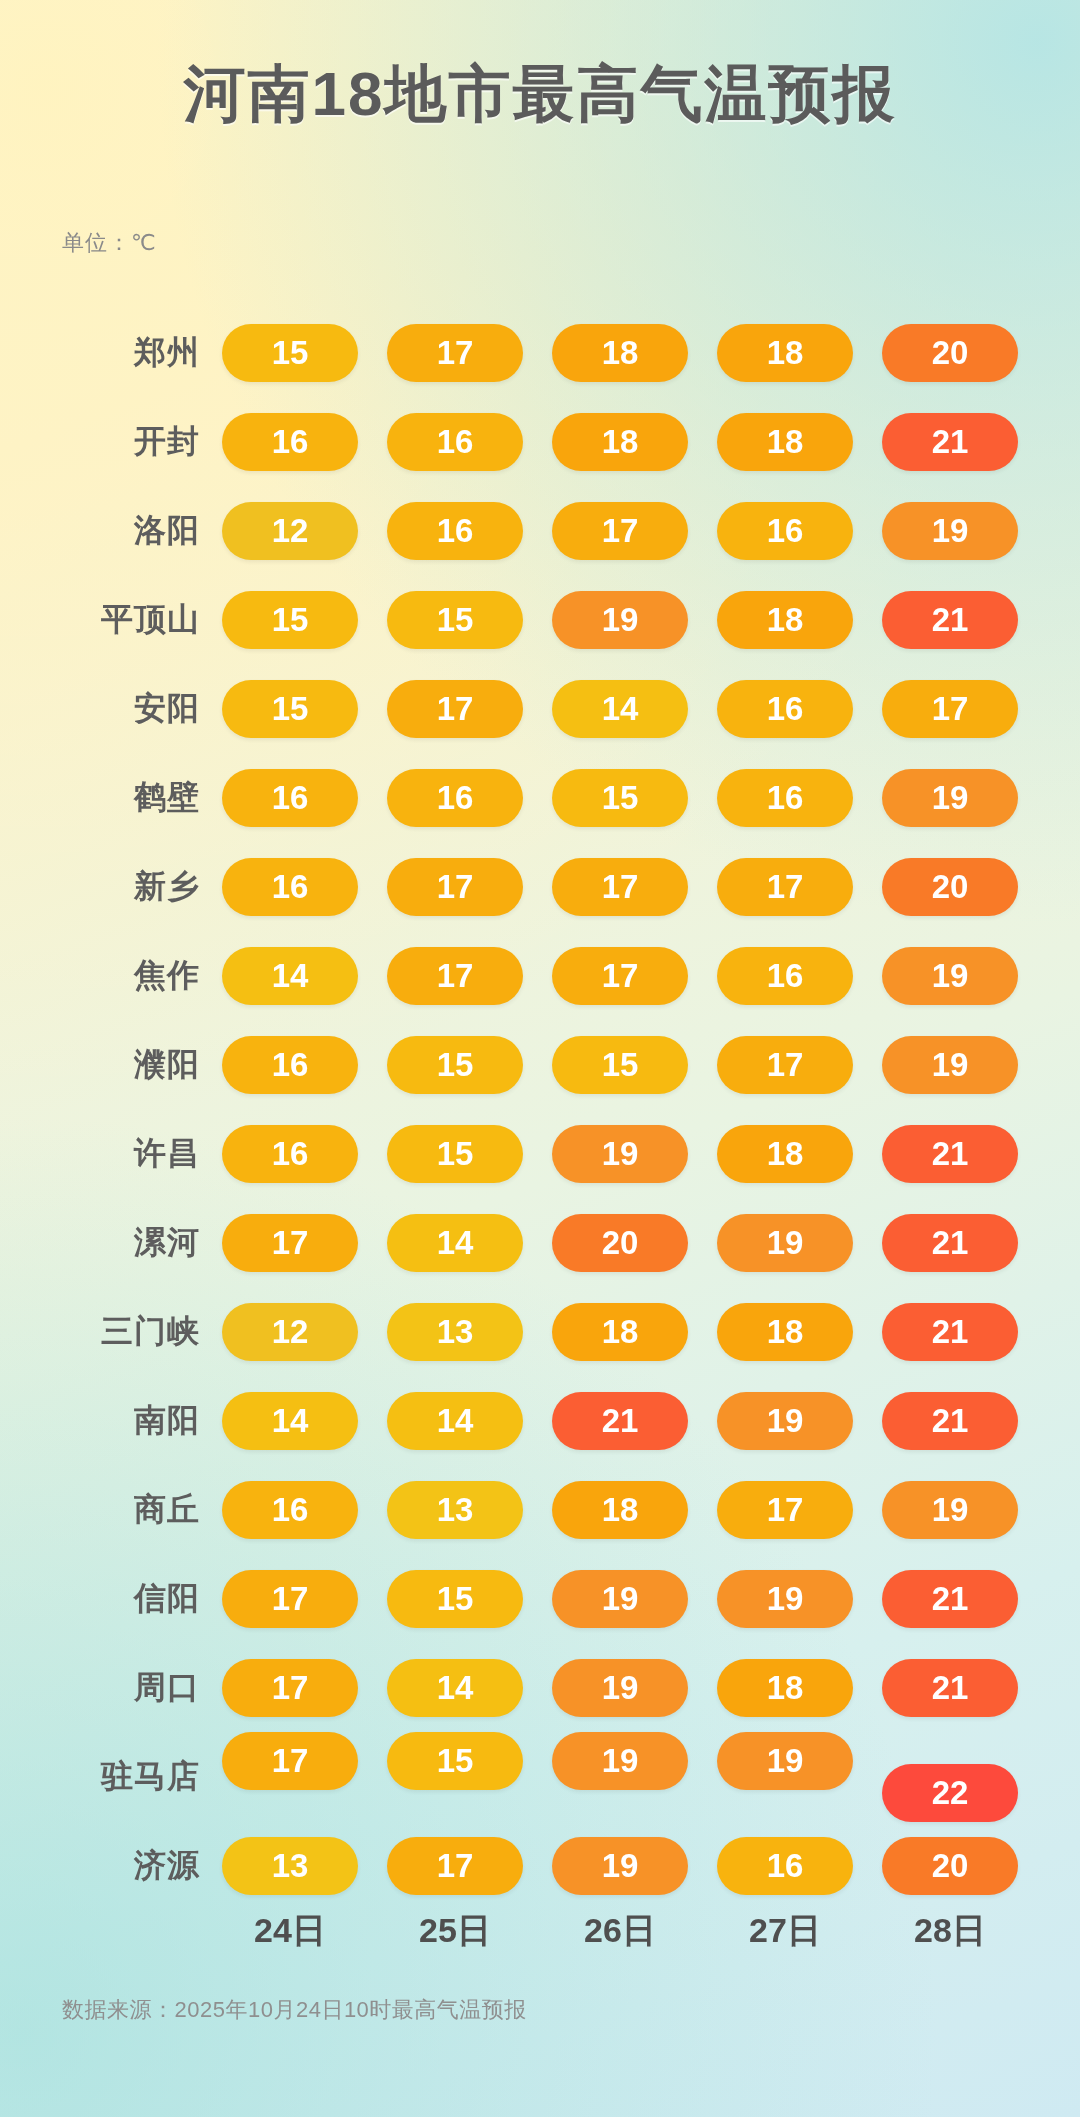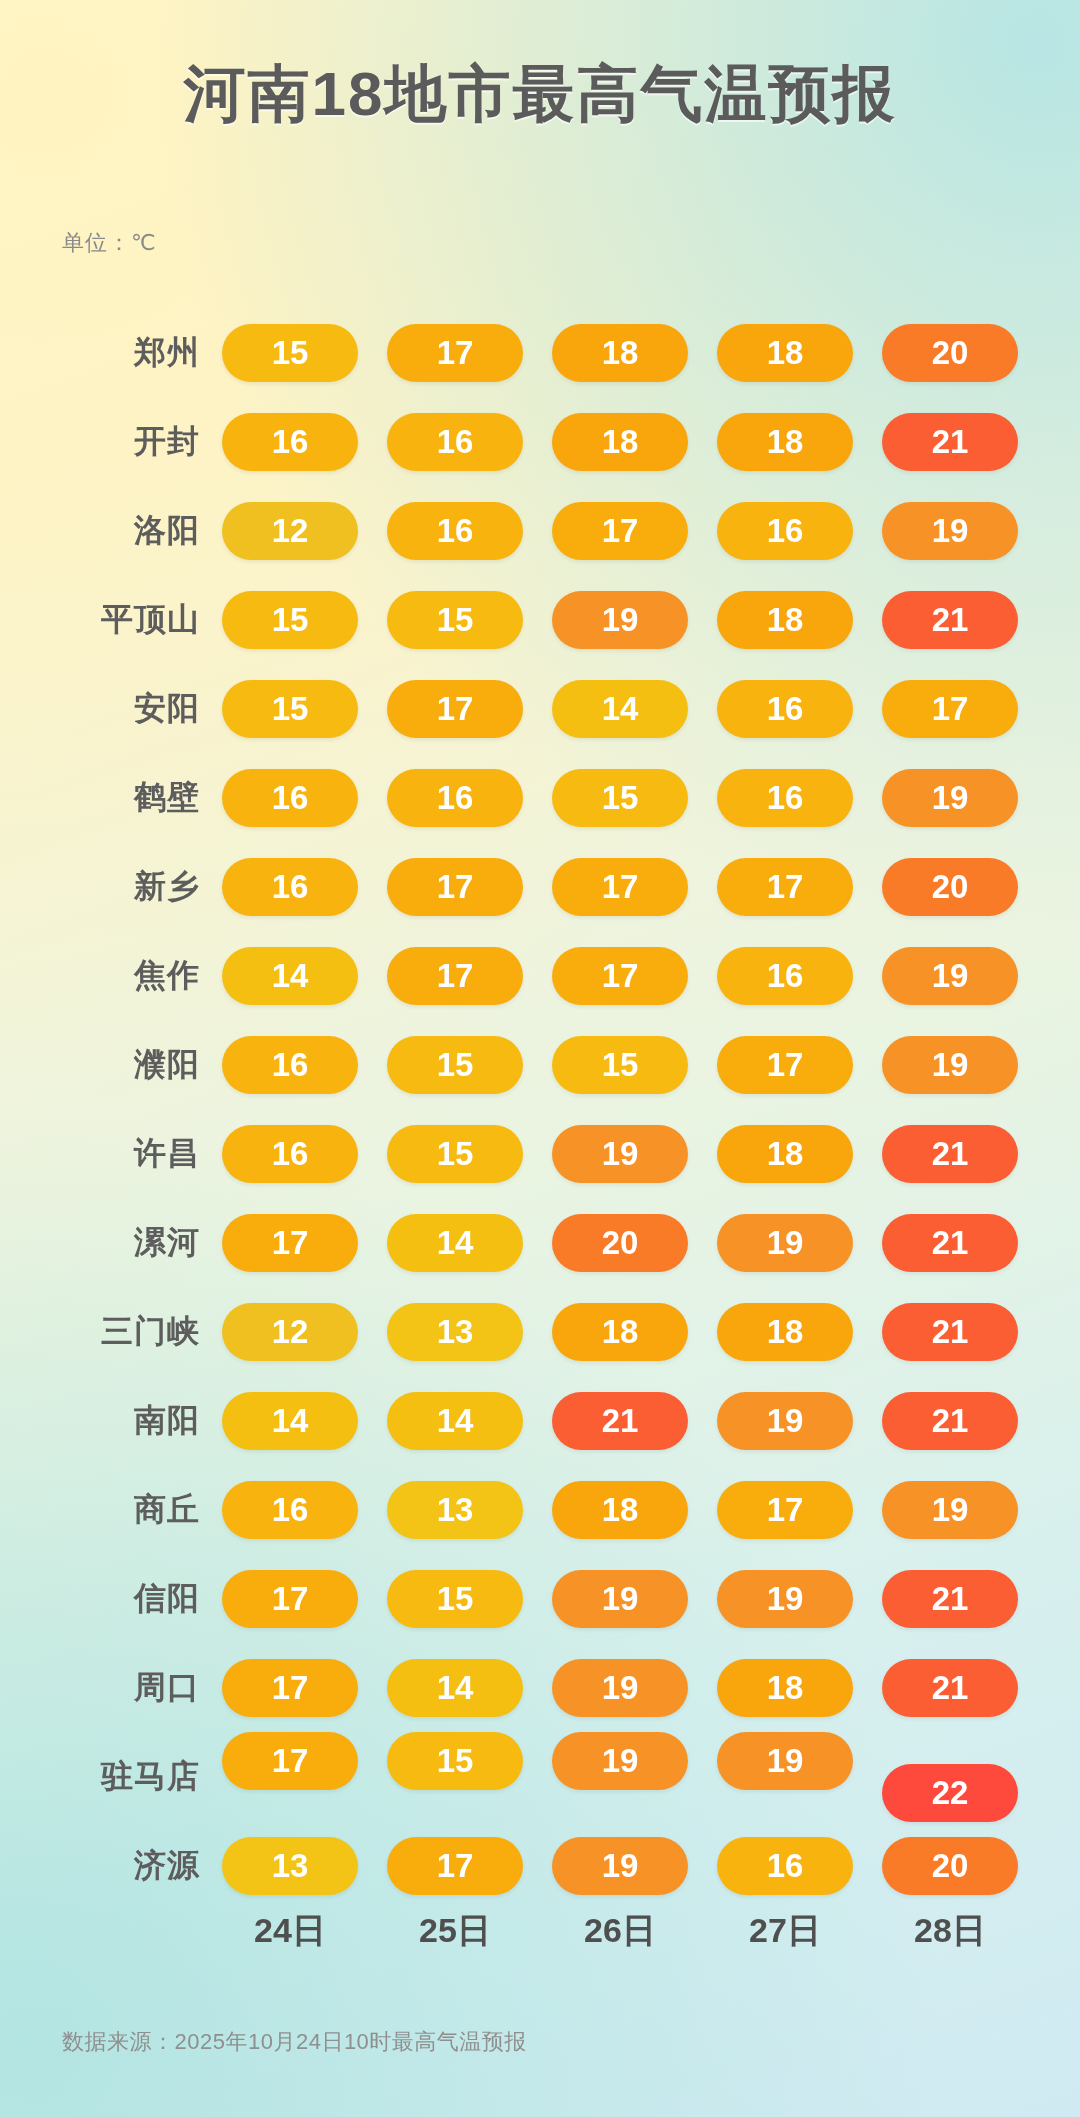--- a/index.html
+++ b/index.html
@@ -103,21 +103,20 @@
     font-weight: bold;
     color: #4f4f4f;
   }
   .source {
     position: absolute;
     left: 62px;
     top: 1995px;
     font-size: 22px;
     color: #8f8f8f;
     letter-spacing: 0.5px;
-    margin-top: 32px;
   }
 </style>
 </head>
 <body>
 
 <div class="page"></div>
 
 <div class="title">河南18地市最高气温预报</div>
 <div class="unit">单位：℃</div>
 

